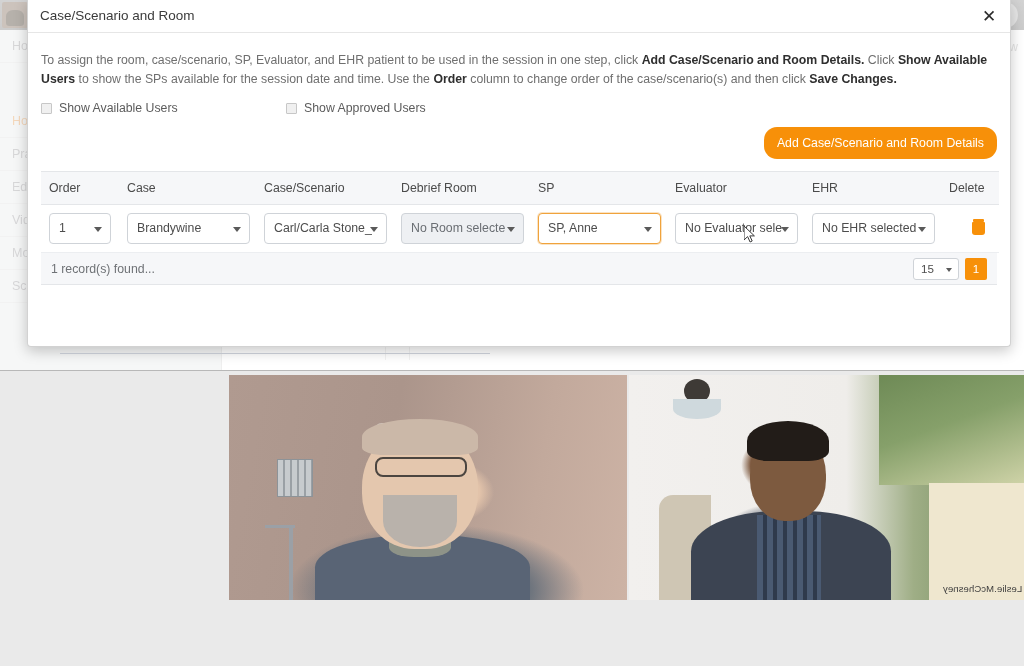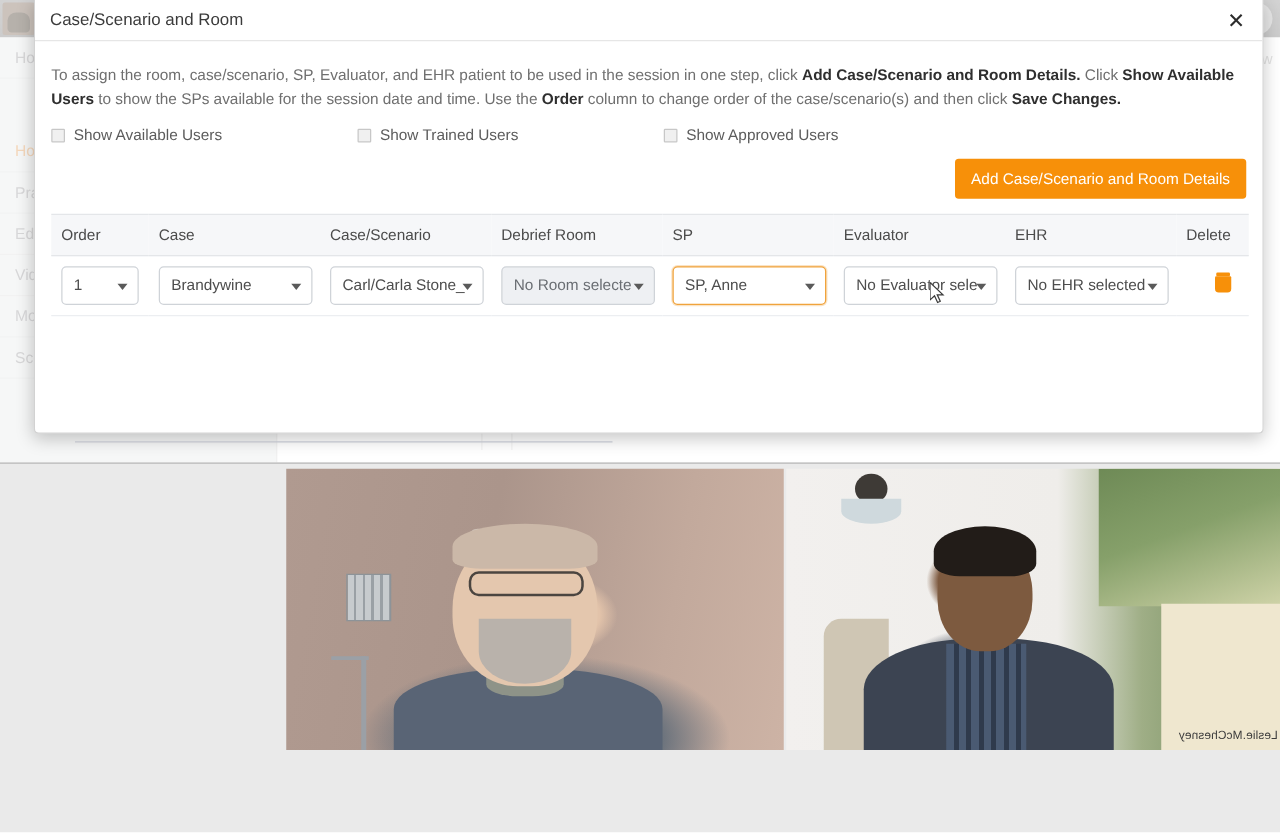--- a/index.html
+++ b/index.html
@@ -305,21 +305,21 @@
   }
 
   .add-btn-row {
     display: flex; justify-content: flex-end;
     margin-bottom: 12px;
   }
   .btn-orange {
     background: #f79009;
     color: #ffffff;
     border: none;
-    border-radius: 3px;
+    border-radius: 13px;
     font-size: 12.3px;
     padding: 8px 14px;
     cursor: pointer;
     font-family: "Liberation Sans", sans-serif;
     white-space: nowrap;
   }
   #add-case-room-button { padding: 9px 13px; }
 
   table.grid {
     width: 100%;
@@ -533,24 +533,20 @@
     </div>
 
     <div class="modal-body">
 
       <p class="instructions"><span>To assign the room, case/scenario, SP, Evaluator, and EHR patient to be used in the session in one step, click </span><b>Add Case/Scenario and Room Details.</b><span> Click </span><b>Show Available Users</b><span> to show the SPs available for the session date and time. Use the </span><b>Order</b><span> column to change order of the case/scenario(s) and then click </span><b>Save Changes.</b></p>
 
       <div class="checkbox-row">
         <label class="cb-item">
           <span class="cb-box"></span>
           <span>Show Available Users</span>
-        </label>
-        <label class="cb-item">
-          <span class="cb-box"></span>
-          <span>Show Trained Users</span>
         </label>
         <label class="cb-item">
           <span class="cb-box"></span>
           <span>Show Approved Users</span>
         </label>
       </div>
 
       <div class="add-btn-row">
         <button class="btn-orange" id="add-case-room-button">Add Case/Scenario and Room Details</button>
       </div>
@@ -591,20 +587,27 @@
             <td class="col-ehr">
               <div class="sel">No EHR selected</div>
             </td>
             <td class="col-delete">
               <span class="trash"></span>
             </td>
           </tr>
         </tbody>
       </table>
 
+      <div class="table-footer">
+        <span class="record-count">1 record(s) found...</span>
+        <span class="pager">
+          <span class="page-size">15</span>
+          <span class="page-num">1</span>
+        </span>
+      </div>
 
 
     </div>
   </div>
 
   <svg class="cursor" viewBox="0 0 12 18">
     <polygon points="0,0 0,14 3.6,10.6 6.1,16 8.2,15 5.8,9.9 10.4,9.9" fill="#ffffff" stroke="#3a3a3a" stroke-width="1"></polygon>
   </svg>
 
 </div>

